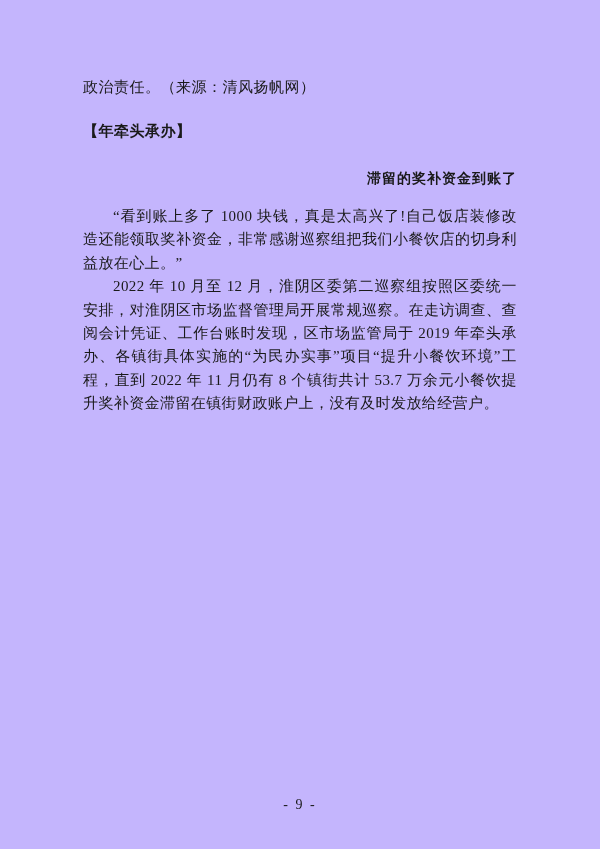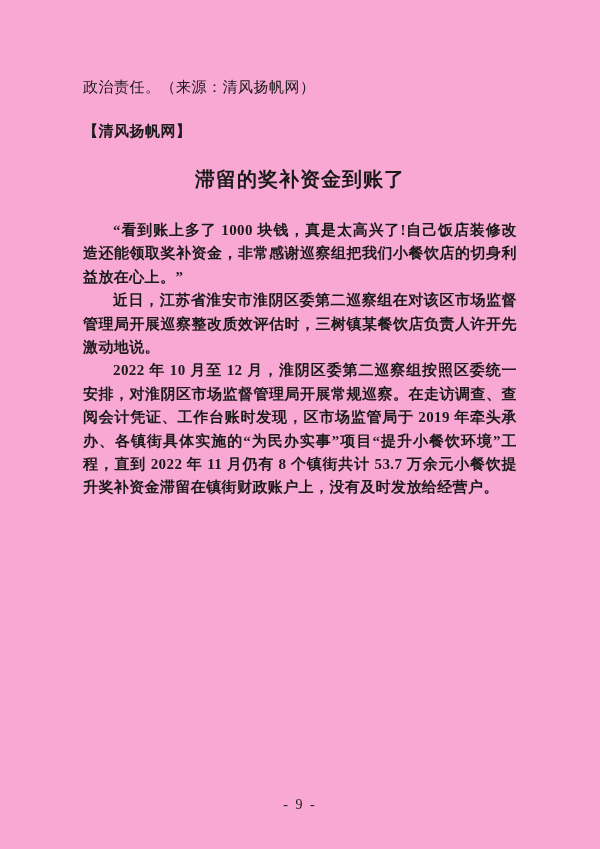--- a/index.html
+++ b/index.html
@@ -4,51 +4,50 @@
 <style>
   html, body {
     margin: 0;
     padding: 0;
     background: #ffffff;
   }
   .page {
     position: relative;
     width: 600px;
     height: 849px;
-    background: #f9a8d4;
+    background: #c4b5fd;
     box-sizing: border-box;
     padding: 76px 83px 0 83px;
     font-family: "Liberation Serif", "DejaVu Serif", serif;
     color: #1a1a1a;
     overflow: hidden;
   }
   .lead-line {
     font-size: 15px;
     line-height: 23px;
     letter-spacing: 0.5px;
     margin: 0;
   }
   .section-header {
     font-size: 15px;
     line-height: 23px;
     font-weight: bold;
     letter-spacing: 0.5px;
     margin: 21px 0 0 0;
   }
   .article-title {
-    font-size: 20px;
+    font-size: 14px;
     line-height: 28px;
     font-weight: bold;
-    text-align: center;
+    text-align: right;
     letter-spacing: 1px;
     margin: 22px 0 8px 0;
   }
   .body-text {
-    margin-top: 26px;
-    font-weight: bold;
+    margin-top: 12px;
   }
   .body-text p {
     margin: 0;
     font-size: 15px;
     line-height: 23.4px;
     text-align: justify;
     text-indent: 2em;
     letter-spacing: 0.4px;
   }
   .page-number {
@@ -61,25 +60,24 @@
     letter-spacing: 2px;
   }
 </style>
 </head>
 <body>
 
 <div class="page">
 
   <p class="lead-line">政治责任。（来源：清风扬帆网）</p>
 
-  <p class="section-header">【清风扬帆网】</p>
+  <p class="section-header">【年牵头承办】</p>
 
   <h1 class="article-title">滞留的奖补资金到账了</h1>
 
   <div class="body-text">
     <p>“看到账上多了 1000 块钱，真是太高兴了!自己饭店装修改造还能领取奖补资金，非常感谢巡察组把我们小餐饮店的切身利益放在心上。”</p>
-    <p>近日，江苏省淮安市淮阴区委第二巡察组在对该区市场监督管理局开展巡察整改质效评估时，三树镇某餐饮店负责人许开先激动地说。</p>
     <p>2022 年 10 月至 12 月，淮阴区委第二巡察组按照区委统一安排，对淮阴区市场监督管理局开展常规巡察。在走访调查、查阅会计凭证、工作台账时发现，区市场监管局于 2019 年牵头承办、各镇街具体实施的“为民办实事”项目“提升小餐饮环境”工程，直到 2022 年 11 月仍有 8 个镇街共计 53.7 万余元小餐饮提升奖补资金滞留在镇街财政账户上，没有及时发放给经营户。</p>
   </div>
 
   <div class="page-number">- 9 -</div>
 
 </div>
 
 </body></html>

